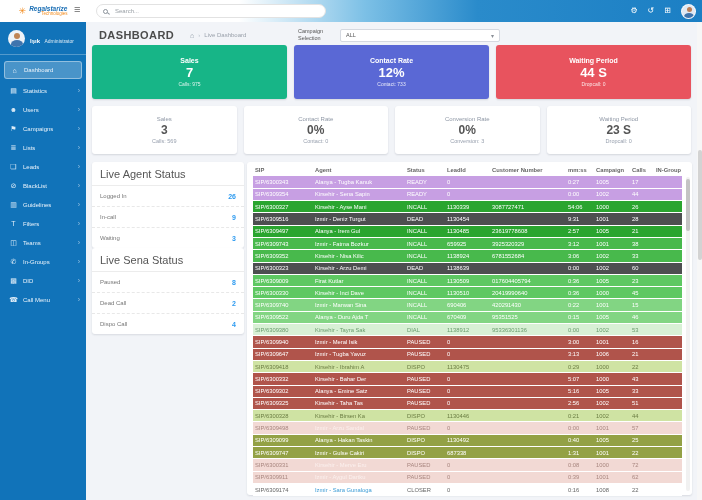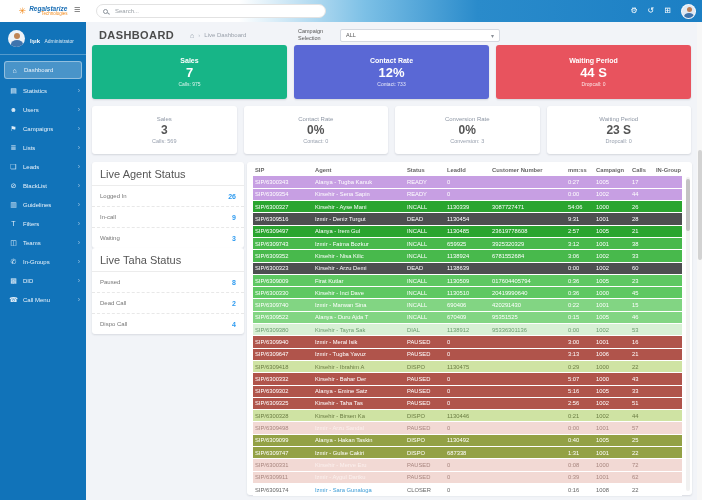--- a/index.html
+++ b/index.html
@@ -272,21 +272,21 @@
     <span class="p-label">In-call</span>
     <span class="p-val" style="color: rgb(46, 155, 240);">9</span>
   </div>
           <div class="p-row">
     <span class="p-label">Waiting</span>
     <span class="p-val" style="color: rgb(46, 155, 240);">3</span>
   </div>
         </div>
     </div>
     <div class="panel panel-2">
-      <div class="panel-title">Live Taha Status</div>
+      <div class="panel-title">Live Sena Status</div>
       <div id="call-status-rows">
           <div class="p-row">
     <span class="p-label">Paused</span>
     <span class="p-val" style="color: rgb(46, 155, 240);">8</span>
   </div>
           <div class="p-row">
     <span class="p-label">Dead Call</span>
     <span class="p-val" style="color: rgb(46, 155, 240);">2</span>
   </div>
           <div class="p-row">

